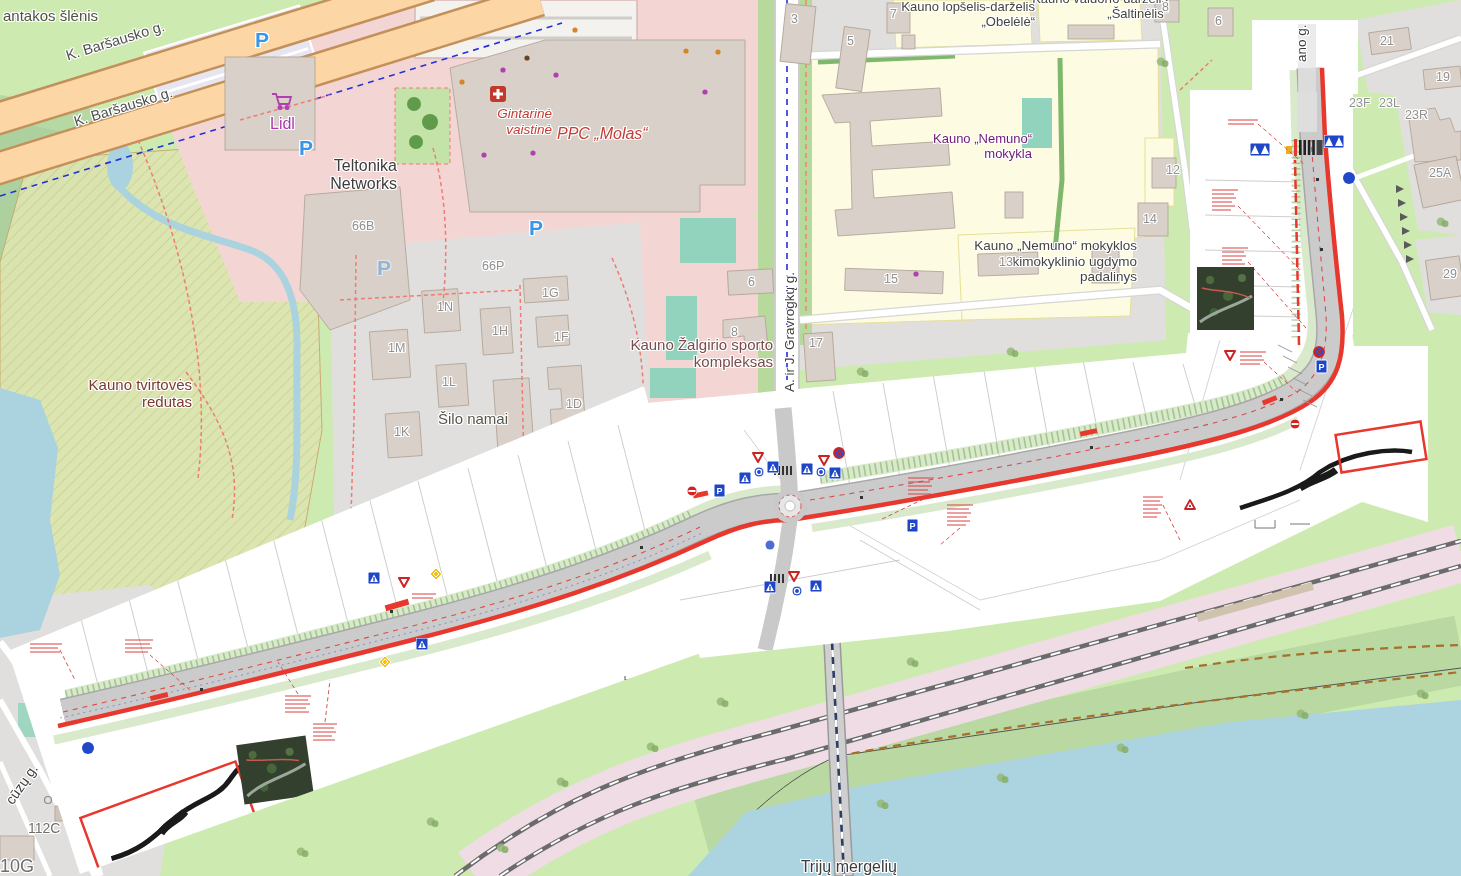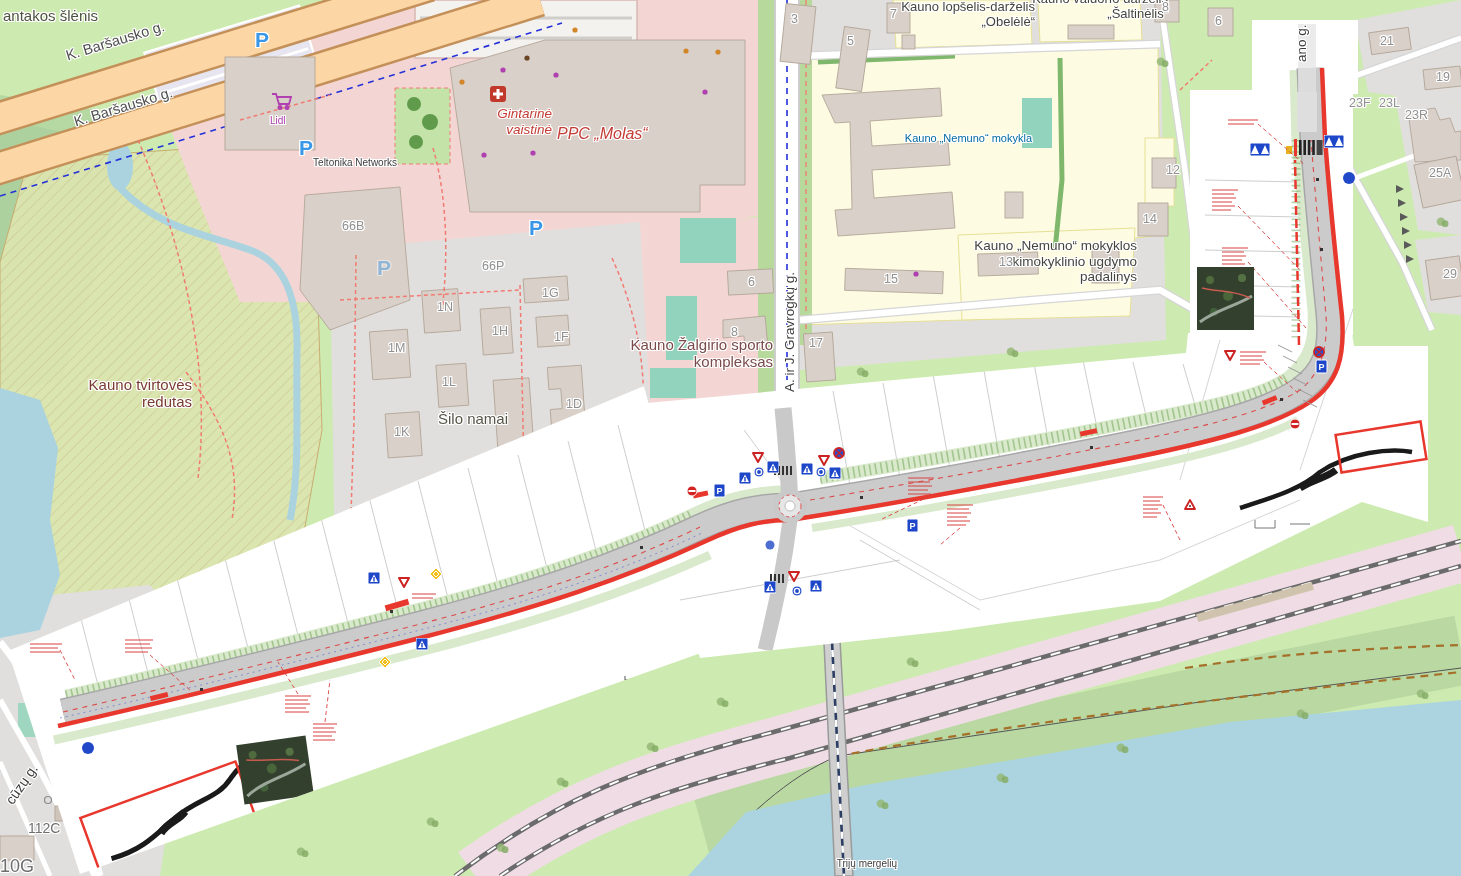--- a/index.html
+++ b/index.html
@@ -1,20 +1,20 @@
 <!DOCTYPE html>
 <html><head>
 <meta charset="utf-8">
 <style>
   html,body{margin:0;padding:0;background:#cdebb0;}
   #viewport{position:relative;width:1461px;height:876px;overflow:hidden;
     font-family:"Liberation Sans",sans-serif;}
   #basemap{position:absolute;left:0;top:0;}
   #labels{position:absolute;left:0;top:0;width:1461px;height:876px;pointer-events:none;}
-  .lbl{position:absolute;color:#3d3d3d;font-size:10px;white-space:nowrap;line-height:1.15;
+  .lbl{position:absolute;color:#3d3d3d;font-size:16px;white-space:nowrap;line-height:1.15;
     text-shadow:1px 0 0 #fff,-1px 0 0 #fff,0 1px 0 #fff,0 -1px 0 #fff,
     1px 1px 0 #fff,-1px -1px 0 #fff,1px -1px 0 #fff,-1px 1px 0 #fff;}
   .c{text-align:right;white-space:normal;}
   .num{font-size:12.5px;color:#909090;}
   .red{color:#c43c35;font-style:italic;}
   .maroon{color:#7a4b4b;}
   .hist{color:#7a3b30;}
   .purple{color:#ac39ac;}
   .pk{color:#3a97e8;font-weight:bold;font-size:21px;}
   .vert{transform-origin:0 0;transform:rotate(-90deg);}
@@ -609,21 +609,21 @@
 <div class="lbl" style="left:72px;top:114px;font-size:14.5px;color:#4f4f4f;transform:rotate(-17deg);transform-origin:0 0">K. Baršausko g.</div>
 <div class="lbl purple" style="left:270px;top:115px">Lidl</div>
 <div class="lbl c" style="left:277px;top:157px;width:120px">Teltonika Networks</div>
 <div class="lbl c red" style="left:452px;top:106px;width:100px;font-size:13.5px">Gintarinė vaistinė</div>
 <div class="lbl red" style="left:557px;top:125px;font-size:16px">PPC „Molas“</div>
 <div class="lbl c maroon" style="left:593px;top:336px;width:180px;font-size:15px">Kauno Žalgirio sporto kompleksas</div>
 <div class="lbl" style="left:438px;top:410px;font-size:15px;color:#565649">Šilo namai</div>
 <div class="lbl c hist" style="left:72px;top:376px;width:120px;font-size:15px">Kauno tvirtovės redutas</div>
 <div class="lbl c" style="left:893px;top:0px;width:142px;font-size:13px;color:#454540">Kauno lopšelis-darželis „Obelėlė“</div>
 <div class="lbl c" style="left:1018px;top:-8px;width:150px;font-size:13px;color:#454540">Kauno valdorfo darželis „Šaltinėlis“</div>
-<div class="lbl c" style="left:897px;top:132px;width:135px;font-size:11px;color:#0369a1">Kauno „Nemuno“ mokykla</div>
+<div class="lbl c" style="left:897px;top:132px;width:135px;font-size:13px;color:#701a75">Kauno „Nemuno“ mokykla</div>
 <div class="lbl c" style="left:972px;top:238px;width:165px;font-size:13.5px;color:#454540">Kauno „Nemuno“ mokyklos ikimokyklinio ugdymo padalinys</div>
 <div class="lbl vert" style="left:782px;top:392px;font-size:13.5px">A. ir J. Gravrogkų g.</div>
 <div class="lbl vert" style="left:1294px;top:62px;font-size:13.5px">ano g.</div>
 <div class="lbl" style="left:2px;top:798px;font-size:14px;transform:rotate(-55deg);transform-origin:0 0">cūzų g.</div>
 <div class="lbl c" style="left:787px;top:858px;width:110px">Trijų mergelių</div>
 
 <div class="lbl num" style="left:791px;top:12px">3</div>
 <div class="lbl num" style="left:847px;top:34px">5</div>
 <div class="lbl num" style="left:890px;top:7px">7</div>
 <div class="lbl num" style="left:1162px;top:0px">8</div>
@@ -635,21 +635,21 @@
 <div class="lbl num" style="left:1405px;top:108px">23R</div>
 <div class="lbl num" style="left:1429px;top:166px">25A</div>
 <div class="lbl num" style="left:1443px;top:267px">29</div>
 <div class="lbl num" style="left:1166px;top:163px">12</div>
 <div class="lbl num" style="left:1143px;top:212px">14</div>
 <div class="lbl num" style="left:884px;top:272px">15</div>
 <div class="lbl num" style="left:999px;top:255px">13</div>
 <div class="lbl num" style="left:809px;top:336px">17</div>
 <div class="lbl num" style="left:731px;top:325px">8</div>
 <div class="lbl num" style="left:748px;top:275px">6</div>
-<div class="lbl num" style="left:342px;top:219px">66B</div>
+<div class="lbl num" style="left:352px;top:219px">66B</div>
 <div class="lbl num" style="left:482px;top:259px">66P</div>
 <div class="lbl num" style="left:437px;top:300px">1N</div>
 <div class="lbl num" style="left:388px;top:341px">1M</div>
 <div class="lbl num" style="left:492px;top:324px">1H</div>
 <div class="lbl num" style="left:542px;top:286px">1G</div>
 <div class="lbl num" style="left:554px;top:330px">1F</div>
 <div class="lbl num" style="left:442px;top:375px">1L</div>
 <div class="lbl num" style="left:566px;top:397px">1D</div>
 <div class="lbl num" style="left:394px;top:425px">1K</div>
 <div class="lbl num" style="left:28px;top:820px;font-size:14px;color:#6f6f6f">112C</div>

